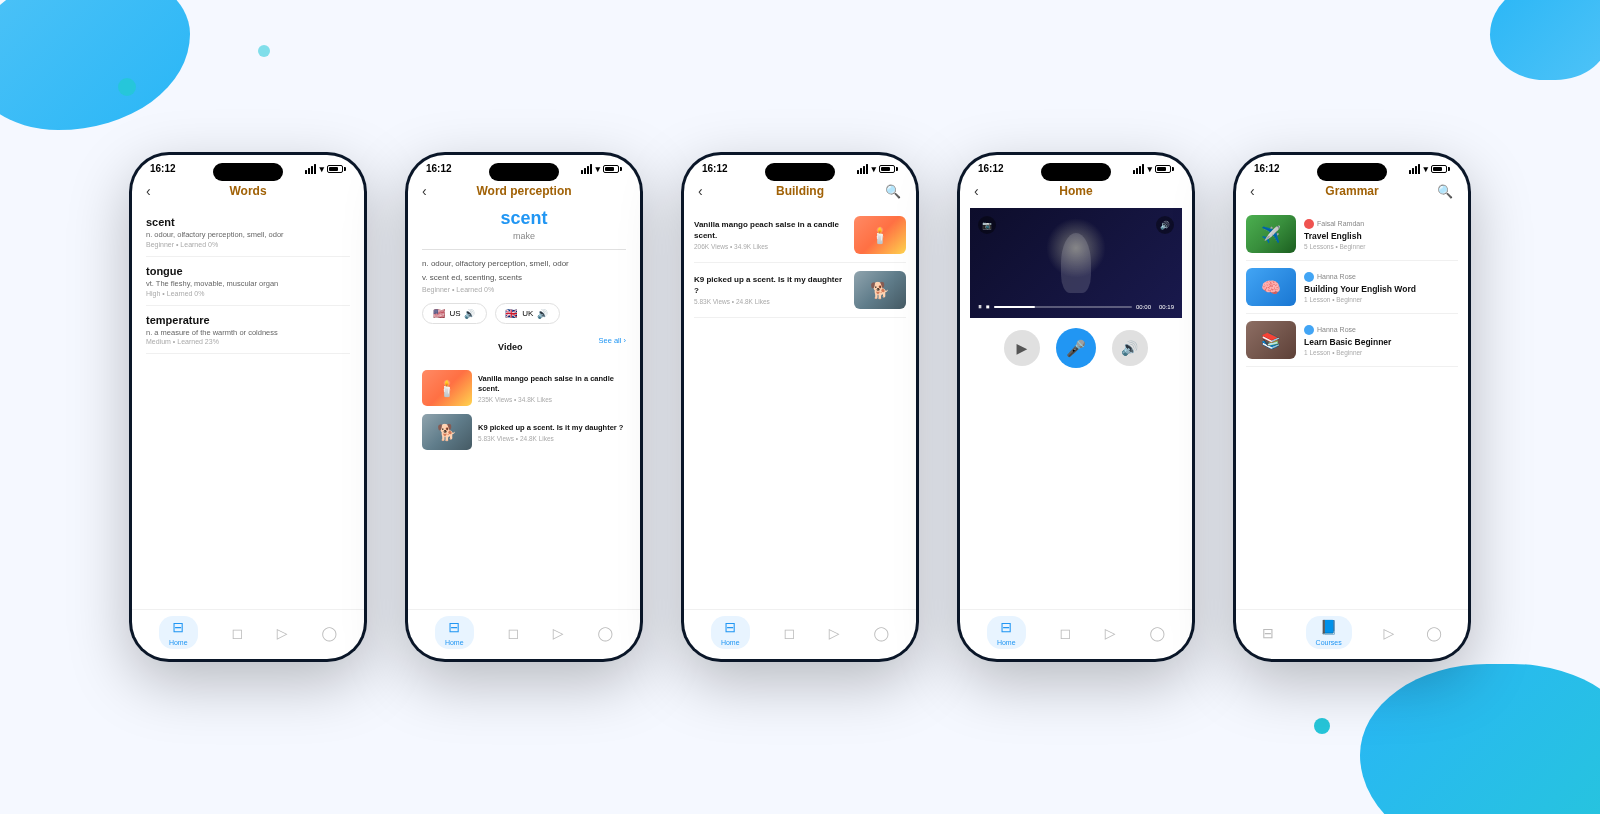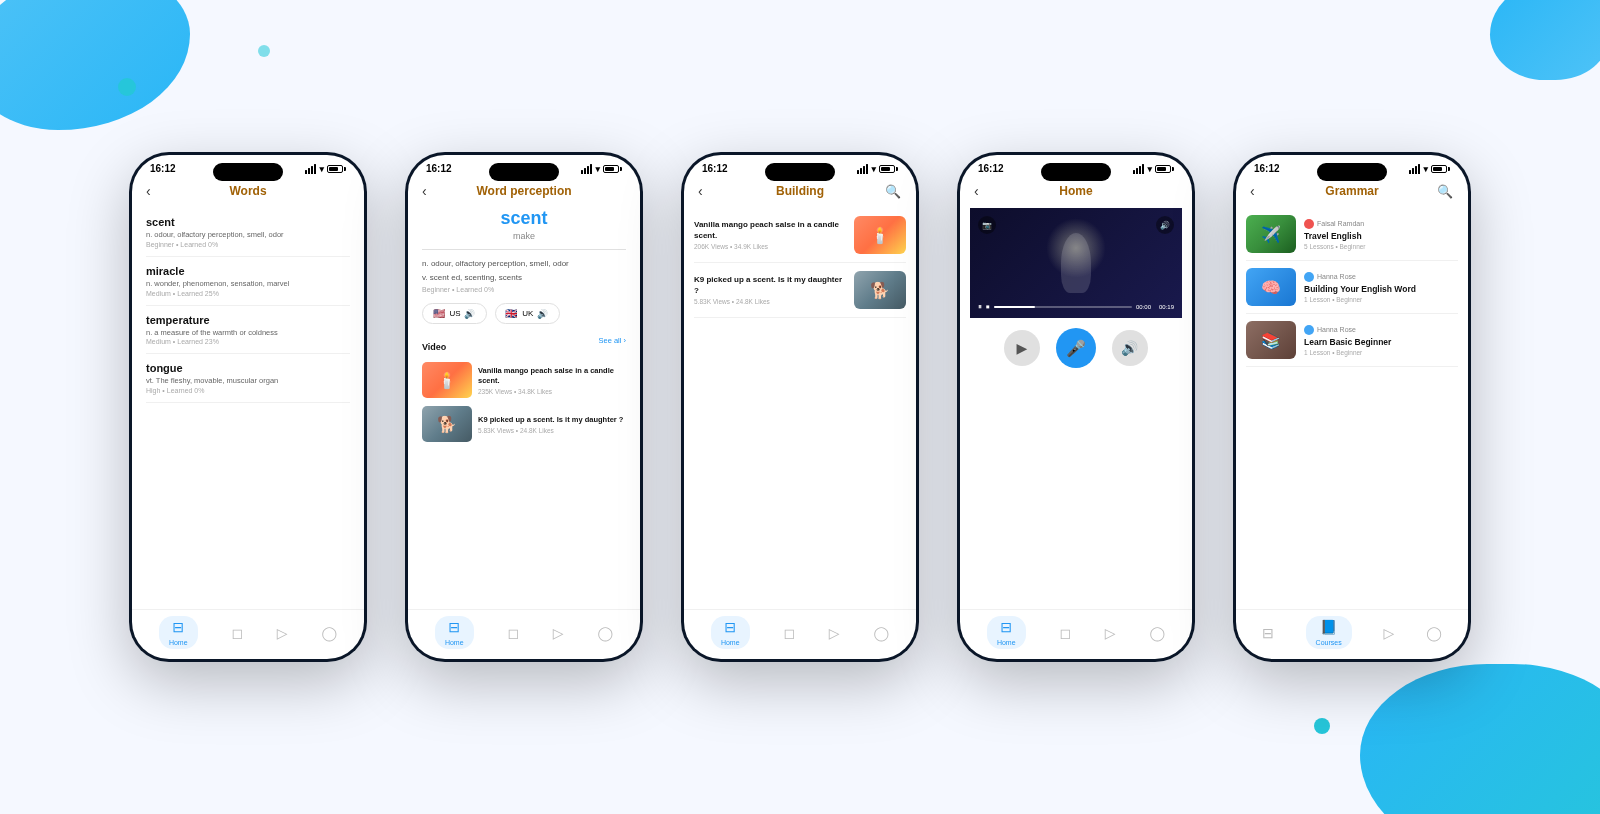--- a/index.html
+++ b/index.html
@@ -670,33 +670,28 @@
       </div>
 
       <div class="screen-content">
         <div class="words-list">
           <div class="word-item">
             <div class="word-name">scent</div>
             <div class="word-def">n. odour, olfactory perception, smell, odor</div>
             <div class="word-meta">Beginner • Learned 0%</div>
           </div>
           <div class="word-item">
-            <div class="word-name">miracle</div>
-            <div class="word-def">n. wonder, phenomenon, sensation, marvel</div>
-            <div class="word-meta">Medium • Learned 25%</div>
+            <div class="word-name">tongue</div>
+            <div class="word-def">vt. The fleshy, movable, muscular organ</div>
+            <div class="word-meta">High • Learned 0%</div>
           </div>
           <div class="word-item">
             <div class="word-name">temperature</div>
             <div class="word-def">n. a measure of the warmth or coldness</div>
             <div class="word-meta">Medium • Learned 23%</div>
-          </div>
-          <div class="word-item">
-            <div class="word-name">tongue</div>
-            <div class="word-def">vt. The fleshy, movable, muscular organ</div>
-            <div class="word-meta">High • Learned 0%</div>
           </div>
         </div>
       </div>
 
       <div class="bottom-nav">
         <div class="nav-item nav-pill active">
           <span class="nav-icon">⊟</span>
           <span class="nav-label">Home</span>
         </div>
         <div class="nav-item">
@@ -750,21 +745,21 @@
               <span class="flag">🇺🇸</span>
               <span>US</span>
               <span class="vol">🔊</span>
             </div>
             <div class="pron-btn">
               <span class="flag">🇬🇧</span>
               <span>UK</span>
               <span class="vol">🔊</span>
             </div>
           </div>
-          <div style="overflow:hidden;margin-bottom:8px;">
+          <div style="overflow:hidden;margin-bottom:16px;text-align:center;">
             <span class="video-section-title">Video</span>
             <span class="see-all">See all ›</span>
           </div>
           <div class="video-item">
             <div class="video-thumb thumb-candle">
               <span style="font-size:16px;">🕯️</span>
             </div>
             <div class="video-info">
               <div class="video-title">Vanilla mango peach salse in a candle scent.</div>
               <div class="video-stats">235K Views • 34.8K Likes</div>

